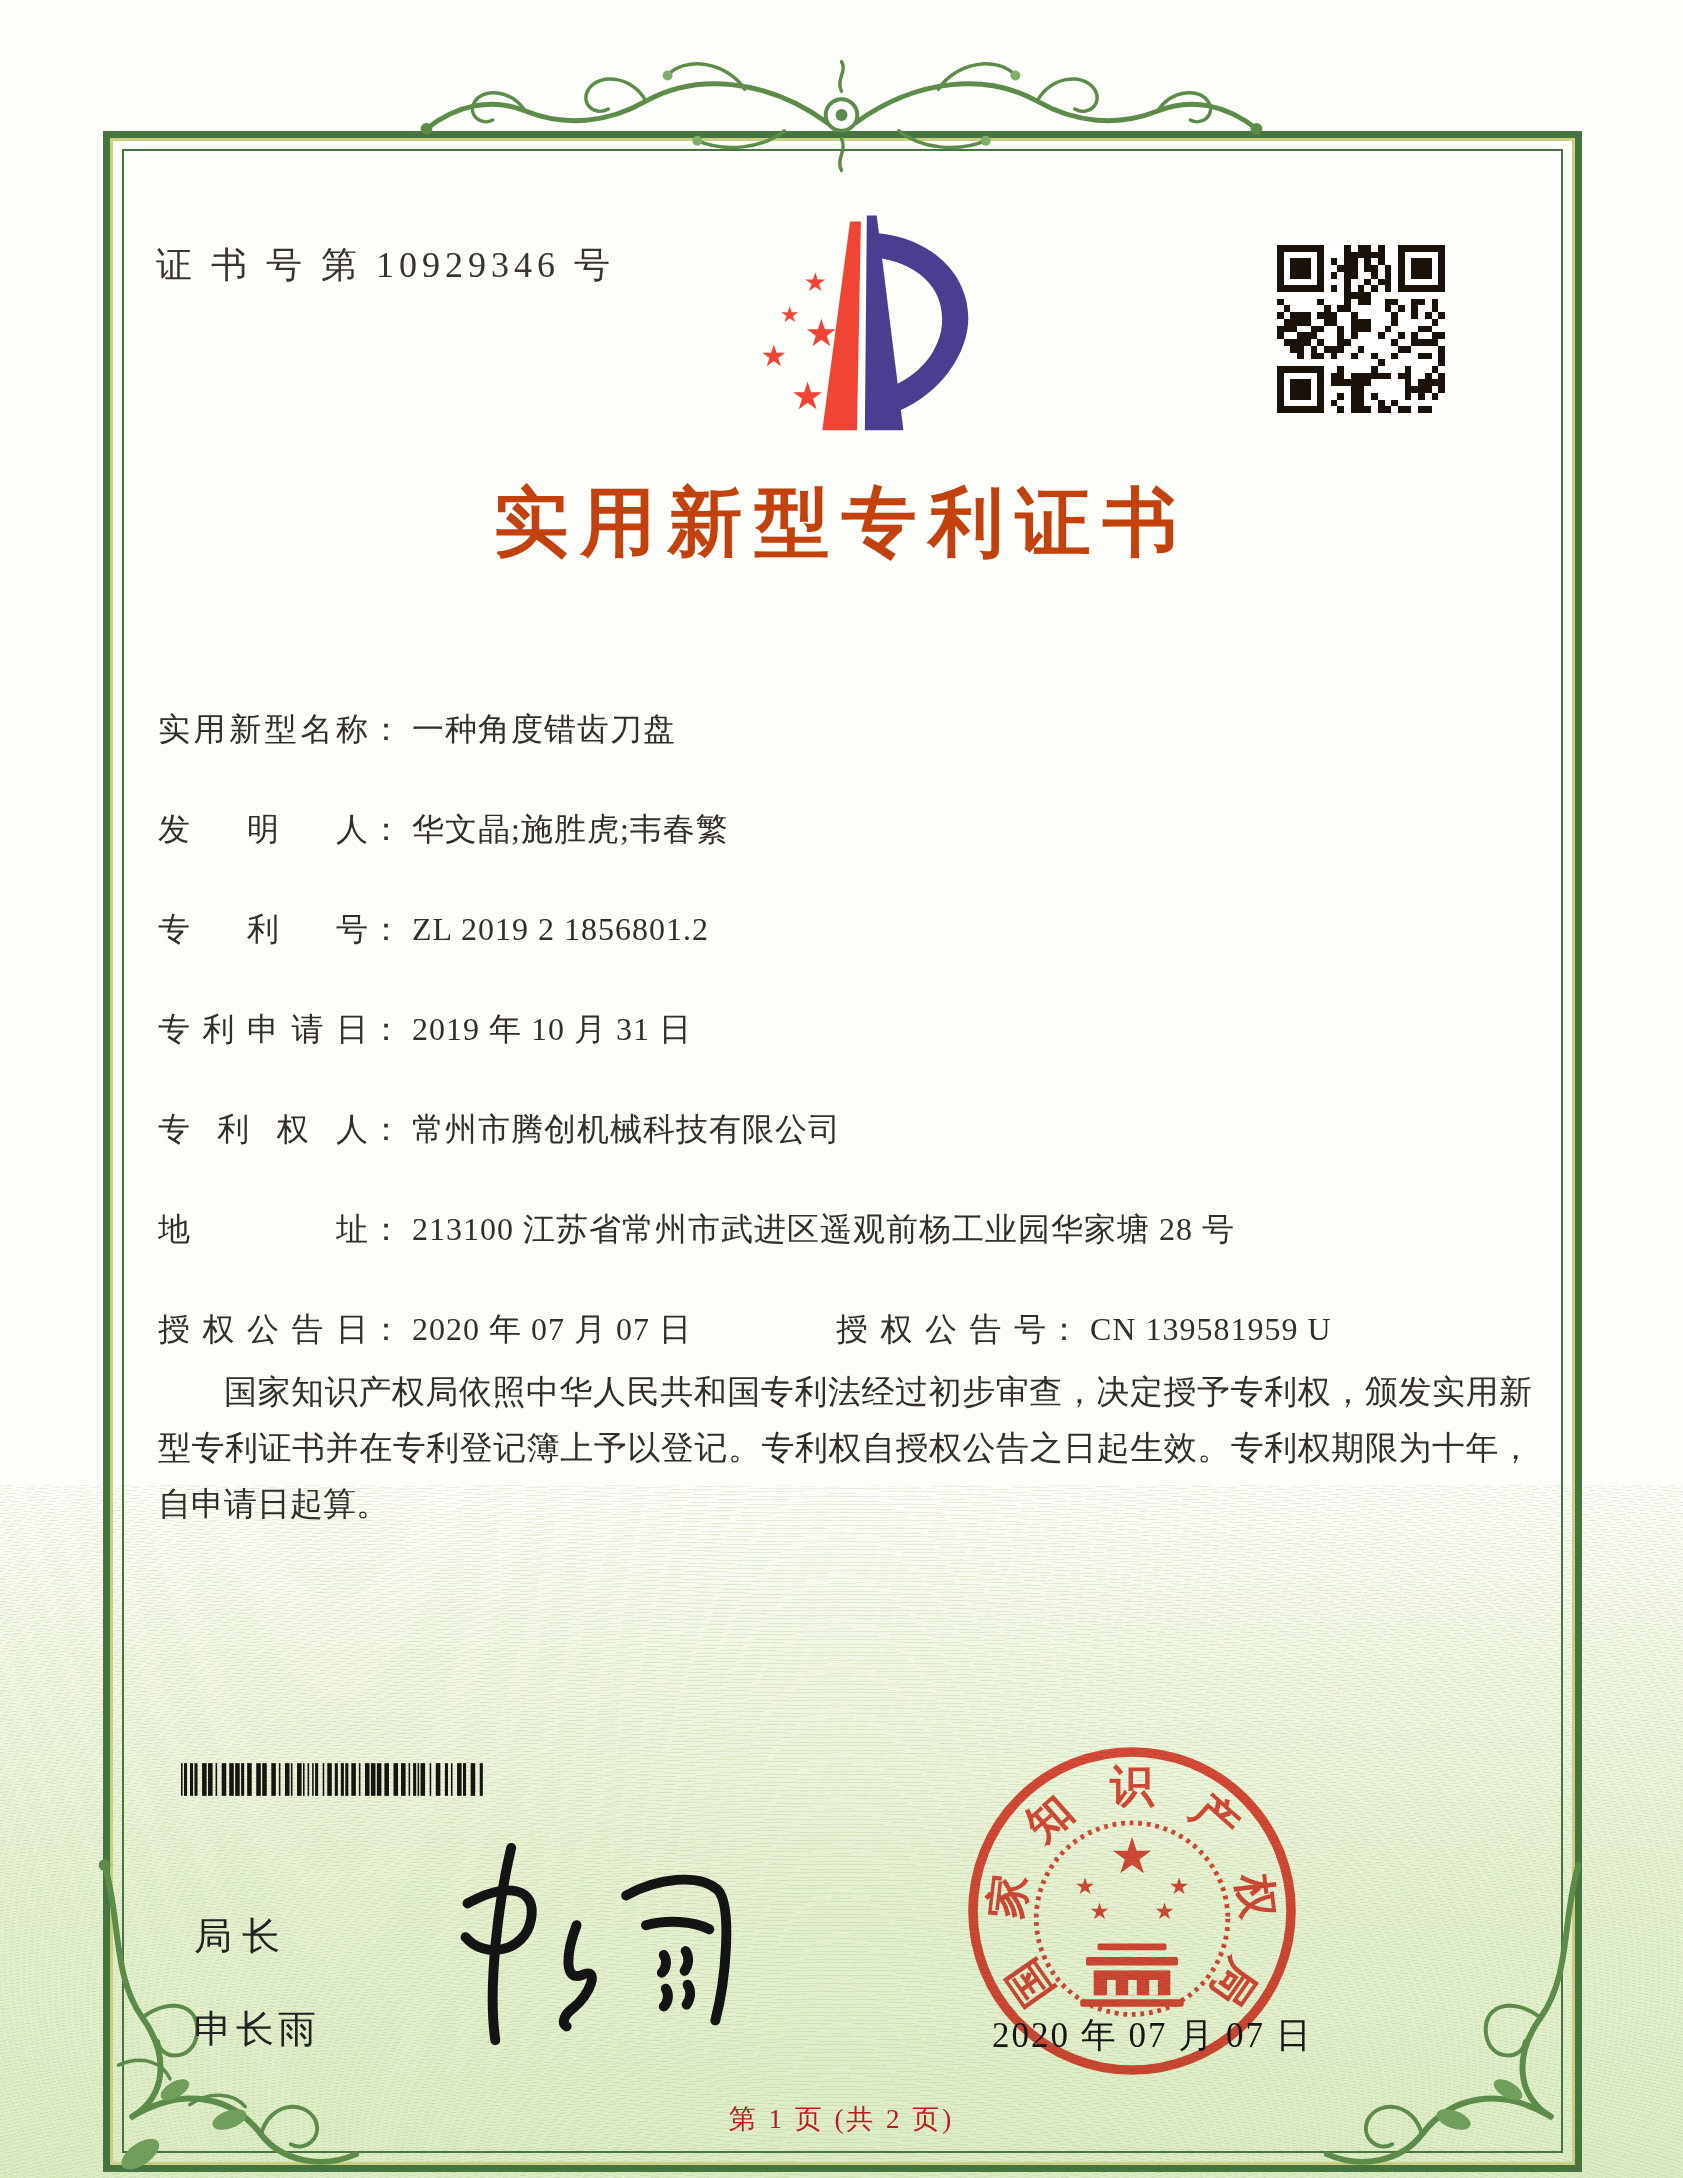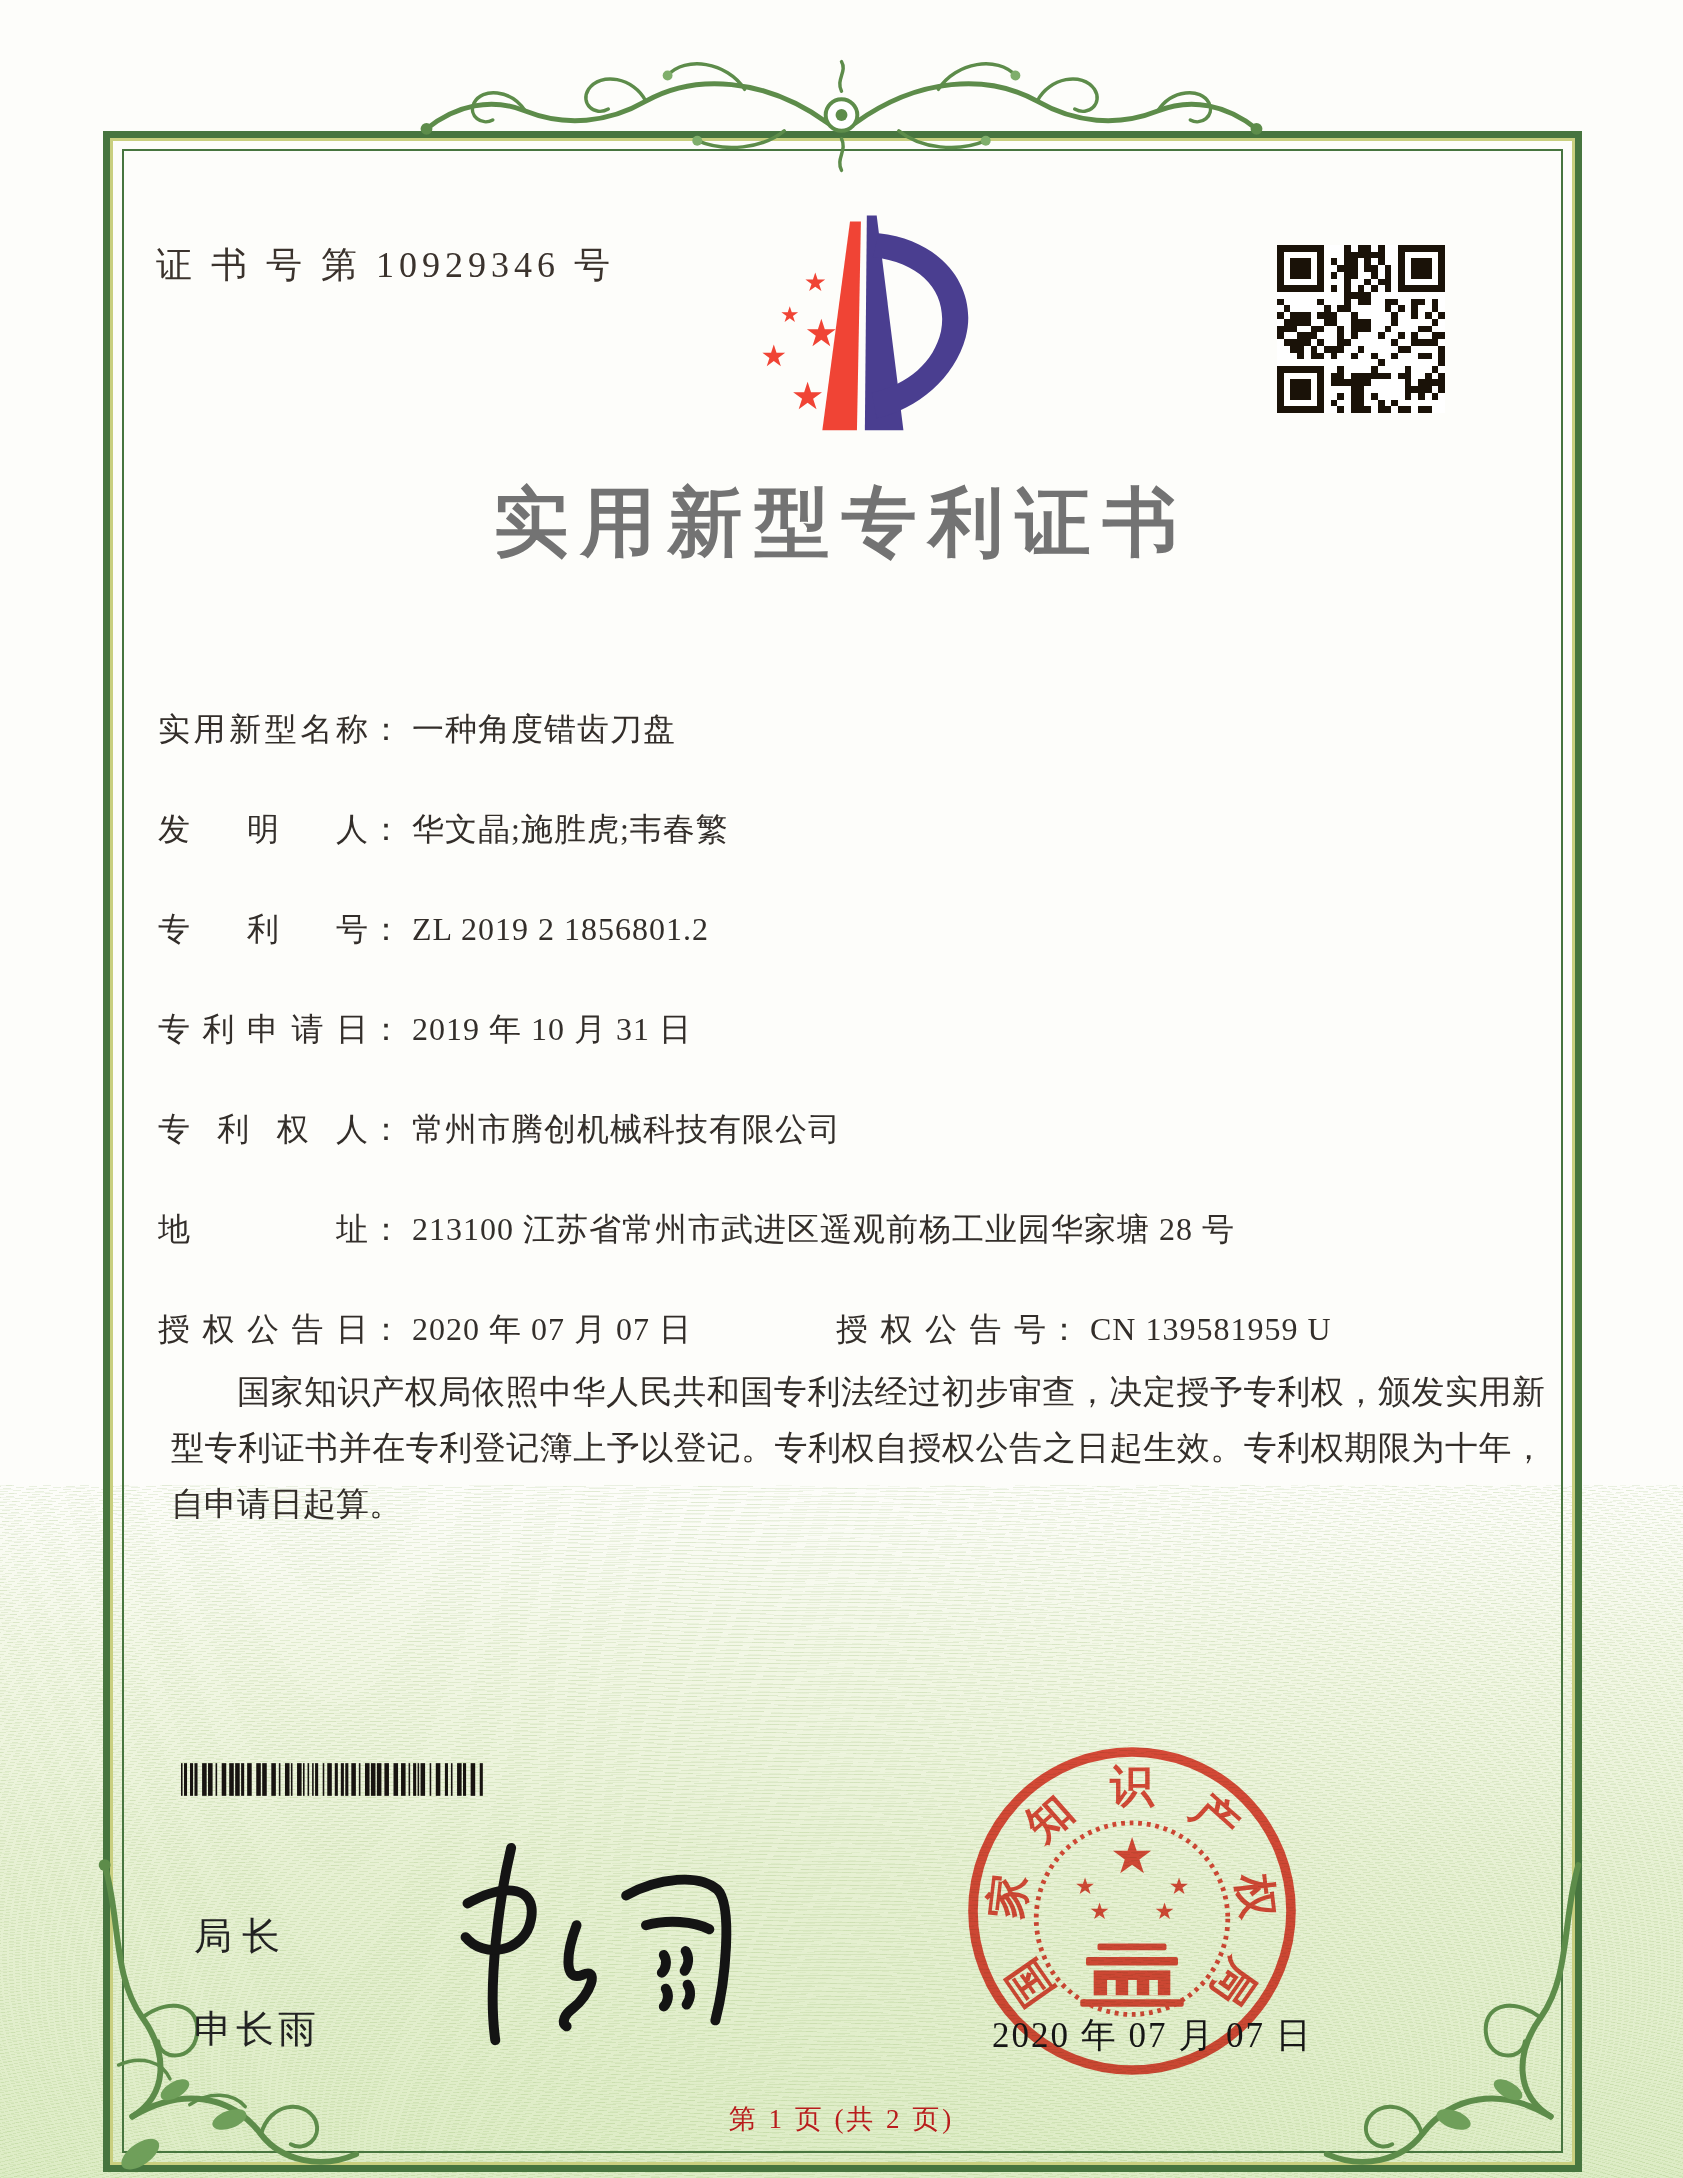--- a/index.html
+++ b/index.html
@@ -33,28 +33,28 @@
     border:7px solid #47753f;z-index:2;
     box-shadow:inset 0 0 0 3px #c9cf7f;
   }
   #border-inner{
     left:122px;top:149px;width:1441px;height:2004px;box-sizing:border-box;
     border:2px solid #47753f;z-index:2;
   }
   
   #cert-no{left:156px;top:241px;font-size:36px;letter-spacing:5px;z-index:4;color:#3b332d;}
   #title{left:0;top:473px;width:1683px;text-align:center;z-index:4;
-    font-size:75px;font-weight:700;letter-spacing:12px;color:#737373;}
+    font-size:75px;font-weight:700;letter-spacing:12px;color:#c2410c;}
   #fields{left:158px;top:683px;width:1381px;z-index:4;font-size:32px;margin-top:24px;}
   .frow{line-height:44px;margin-bottom:56px;white-space:nowrap;}
   .flabel{display:inline-block;width:210px;text-align:justify;text-align-last:justify;vertical-align:top;}
   .fcolon{display:inline-block;margin:0 10px 0 2px;}
   .fvalue{letter-spacing:1px;}
   .gpair1{display:inline-block;width:678px;}
-  #body-text{left:158px;top:1364px;width:1374px;z-index:4;font-size:33px;line-height:56px;text-align:justify;margin-left:13px;}
+  #body-text{left:158px;top:1364px;width:1374px;z-index:4;font-size:33px;line-height:56px;text-align:justify;}
   #body-text p{margin:0;text-indent:2em;}
   #issuer{left:194px;top:1911px;z-index:4;font-family:"Liberation Sans","DejaVu Sans",sans-serif;}
   #issuer-title{font-size:38px;letter-spacing:10px;color:#222;}
   #issuer-name{font-size:38px;letter-spacing:4px;margin-top:42px;color:#222;}
   #seal-date{left:992px;top:2012px;z-index:6;font-size:35px;letter-spacing:2px;color:#161616;}
   #footer{left:0;top:2101px;width:1683px;text-align:center;z-index:4;font-size:27px;letter-spacing:3px;color:#b91c1c;}
   
   #logo{left:728px;top:176px;z-index:4;}
   #qr{left:1277px;top:245px;z-index:4;}
   #barcode{left:181px;top:1763px;z-index:4;}

